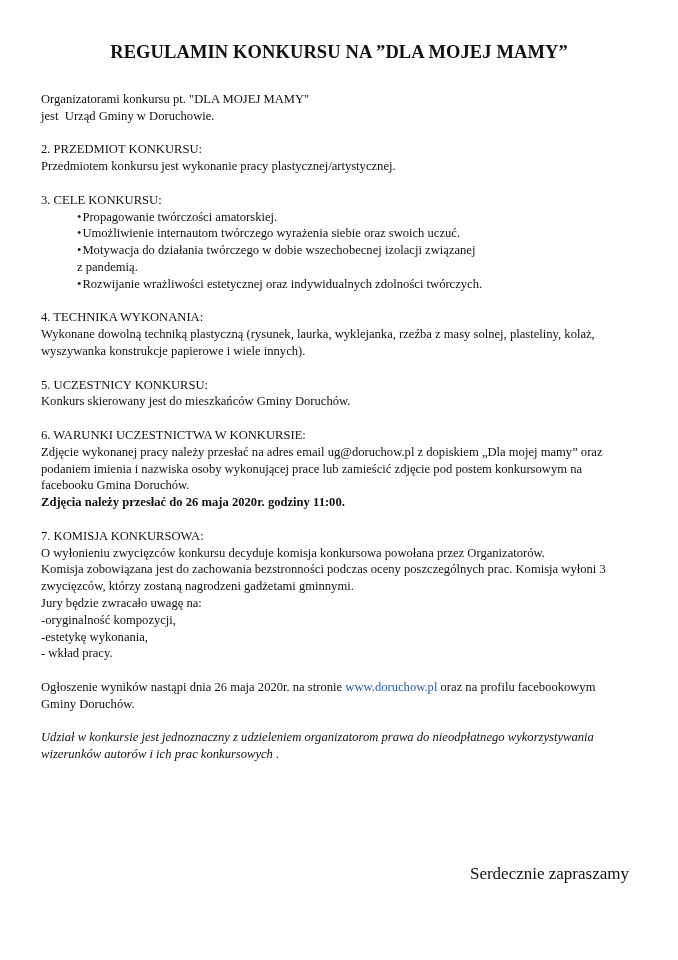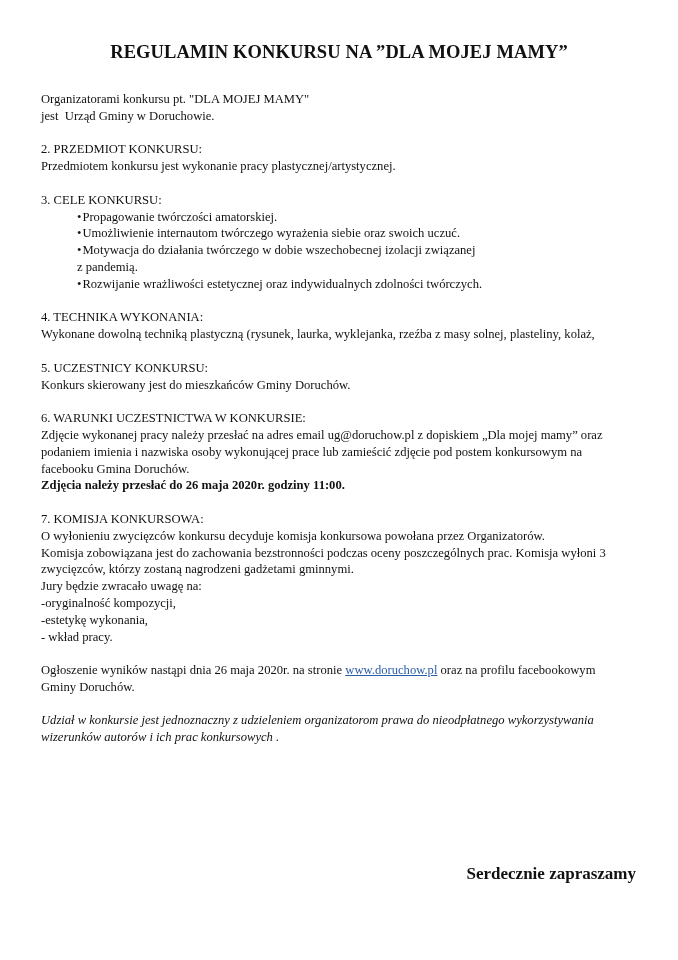--- a/index.html
+++ b/index.html
@@ -47,27 +47,26 @@
       padding: 0;
       list-style: none;
       padding-left: 36px;
     }
     .bullets li { margin: 0; }
     .bullet-dot { margin-right: 1px; }
     .bold { font-weight: bold; }
     .italic { font-style: italic; }
     .link {
       color: #2b5ca8;
-      text-decoration: underline;
     }
     .closing {
       position: absolute;
-      right: 42px;
+      right: 49px;
       top: 864px;
-      font-weight: bold;
+      font-weight: normal;
       font-size: 17px;
     }
   </style>
 </head>
 <body>
 
 <div class="page">
 
   <div class="title">REGULAMIN KONKURSU NA ”DLA MOJEJ MAMY”</div>
 
@@ -90,20 +89,21 @@
         <li><span class="bullet-dot">•</span><span>Umożliwienie internautom twórczego wyrażenia siebie oraz swoich uczuć.</span></li>
         <li><span class="bullet-dot">•</span><span>Motywacja do działania twórczego w dobie wszechobecnej izolacji związanej</span></li>
         <li><span>z pandemią.</span></li>
         <li><span class="bullet-dot">•</span><span>Rozwijanie wrażliwości estetycznej oraz indywidualnych zdolności twórczych.</span></li>
       </ul>
     </div>
 
     <div class="section">
       <p class="heading">4. TECHNIKA WYKONANIA:</p>
       <p>Wykonane dowolną techniką plastyczną (rysunek, laurka, wyklejanka, rzeźba z masy solnej, plasteliny, kolaż,</p>
+      <p>wyszywanka konstrukcje papierowe i wiele innych).</p>
     </div>
 
     <div class="section">
       <p class="heading">5. UCZESTNICY KONKURSU:</p>
       <p>Konkurs skierowany jest do mieszkańców Gminy Doruchów.</p>
     </div>
 
     <div class="section">
       <p class="heading">6. WARUNKI UCZESTNICTWA W KONKURSIE:</p>
       <p>Zdjęcie wykonanej pracy należy przesłać na adres email ug@doruchow.pl z dopiskiem „Dla mojej mamy” oraz</p>

